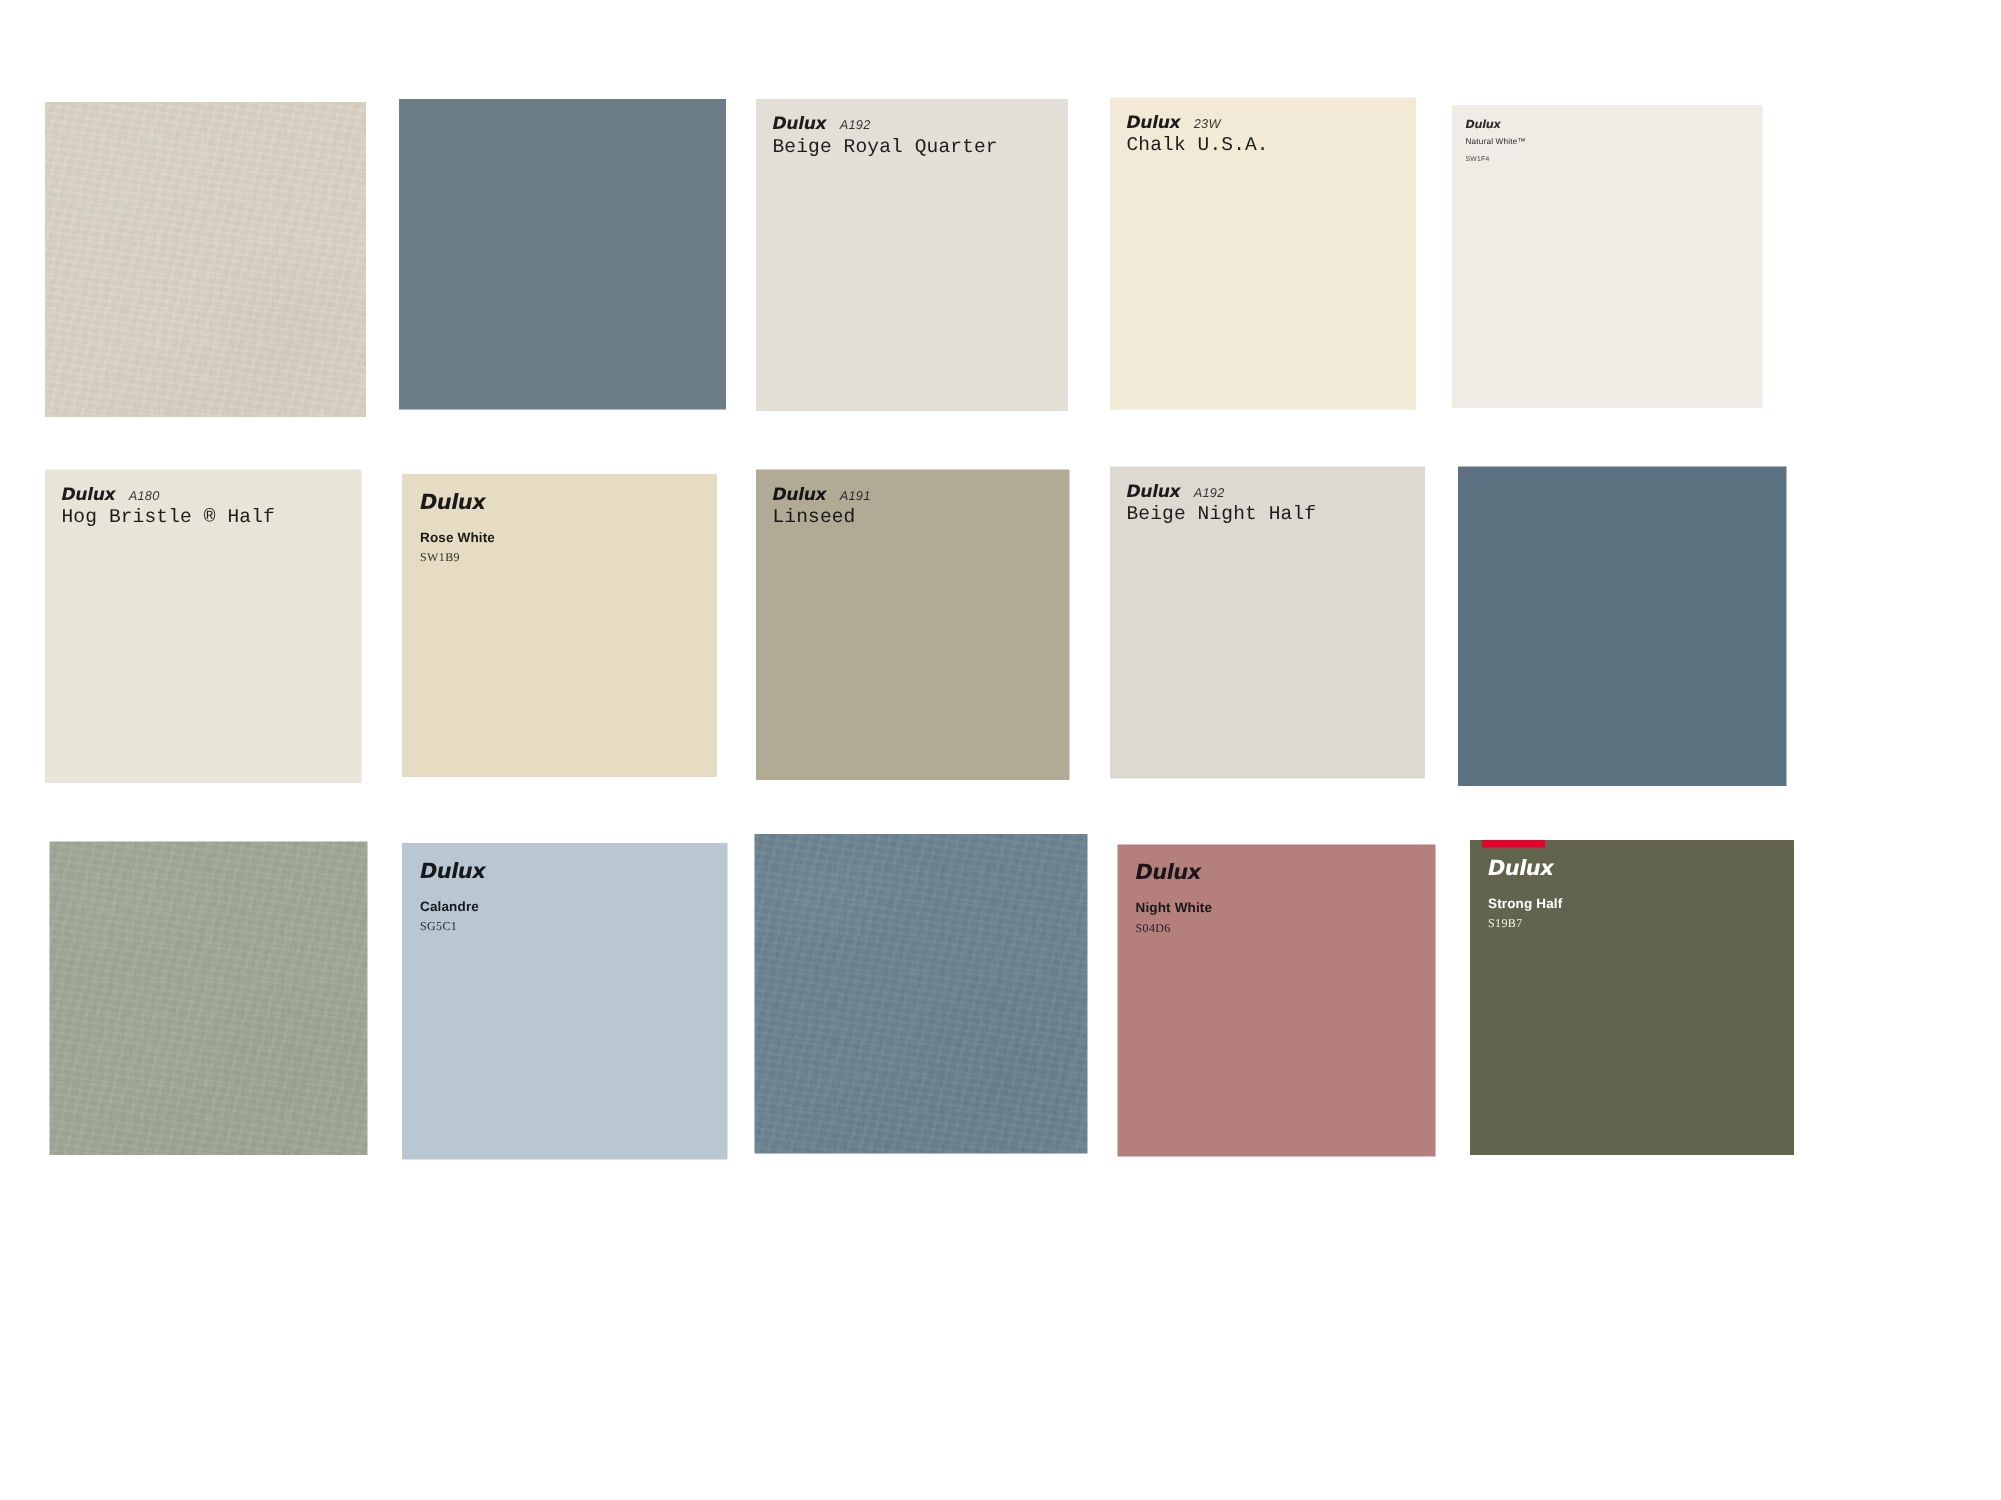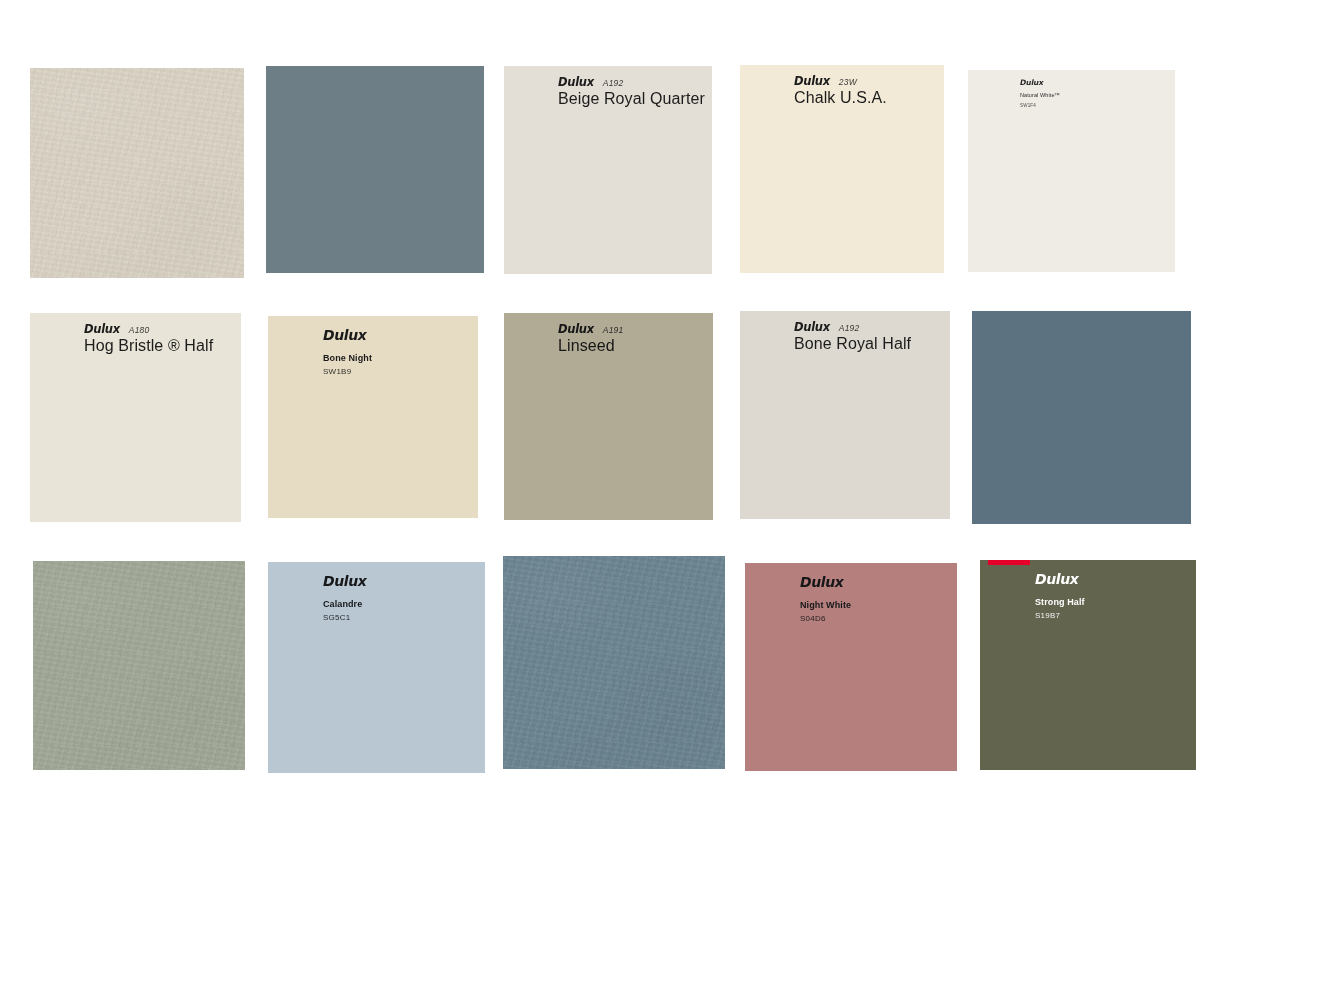--- a/index.html
+++ b/index.html
@@ -73,21 +73,20 @@
     left: 8px;
     width: 42px;
     height: 5px;
     z-index: 4;
   }
 
   
   .label {
     position: relative;
     z-index: 3;
-    margin-left: 43px;
   }
 
   
   .label.hero {
     padding: 11px 0 0 11px;
   }
   .hero .brandline {
     display: flex;
     align-items: baseline;
     gap: 9px;
@@ -104,22 +103,22 @@
   .hero .code {
     font-family: "Liberation Sans", sans-serif;
     font-size: 8.5px;
     font-weight: 400;
     letter-spacing: .2px;
     line-height: 1;
     opacity: .88;
     font-style: italic;
   }
   .hero .pname {
-    font-family: Liberation Sans, sans-serif;
-    font-size: 16px;
+    font-family: Liberation Mono, monospace;
+    font-size: 13px;
     font-weight: 300;
     letter-spacing: .1px;
     line-height: 1.18;
     white-space: nowrap;
   }
 
   
   .label.chip {
     padding: 12px 0 0 12px;
   }
@@ -134,21 +133,21 @@
   }
   .chip .pname {
     font-family: "Liberation Sans", sans-serif;
     font-size: 9px;
     font-weight: 700;
     letter-spacing: .1px;
     line-height: 1.25;
     margin-bottom: 4px;
   }
   .chip .code {
-    font-family: Liberation Sans, sans-serif;
+    font-family: Liberation Serif, serif;
     font-size: 8px;
     font-weight: 400;
     letter-spacing: .25px;
     line-height: 1;
     opacity: .92;
   }
 
   
   .label.micro {
     padding: 9px 0 0 9px;
@@ -215,40 +214,40 @@
         <div class="brandline">
           <span class="wordmark">Dulux</span>
           <span class="code">A180</span>
         </div>
         <div class="pname">Hog Bristle ® Half</div>
       </div>
     </div>
     <div class="swatch" style="left: 268px; top: 316px; width: 210px; height: 202px; background: rgb(230, 220, 195); color: rgb(26, 26, 26);">
       <div class="label chip">
         <div class="wordmark">Dulux</div>
-        <div class="pname">Bone Night</div>
+        <div class="pname">Rose White</div>
         <div class="code">SW1B9</div>
       </div>
     </div>
     <div class="swatch" style="left: 504px; top: 313px; width: 209px; height: 207px; background: rgb(177, 171, 150); color: rgb(22, 22, 22);">
       <div class="label hero">
         <div class="brandline">
           <span class="wordmark">Dulux</span>
           <span class="code">A191</span>
         </div>
         <div class="pname">Linseed</div>
       </div>
     </div>
     <div class="swatch" style="left: 740px; top: 311px; width: 210px; height: 208px; background: rgb(221, 217, 208); color: rgb(28, 28, 28);">
       <div class="label hero">
         <div class="brandline">
           <span class="wordmark">Dulux</span>
           <span class="code">A192</span>
         </div>
-        <div class="pname">Bone Royal Half</div>
+        <div class="pname">Beige Night Half</div>
       </div>
     </div>
     <div class="swatch" style="left: 972px; top: 311px; width: 219px; height: 213px; background: rgb(92, 114, 128); color: rgb(255, 255, 255);"></div>
     <div class="swatch textured" style="left: 33px; top: 561px; width: 212px; height: 209px; background: rgb(160, 167, 149); color: rgb(26, 26, 26);"></div>
     <div class="swatch" style="left: 268px; top: 562px; width: 217px; height: 211px; background: rgb(185, 199, 211); color: rgb(22, 24, 26);">
       <div class="label chip">
         <div class="wordmark">Dulux</div>
         <div class="pname">Calandre</div>
         <div class="code">SG5C1</div>
       </div>

